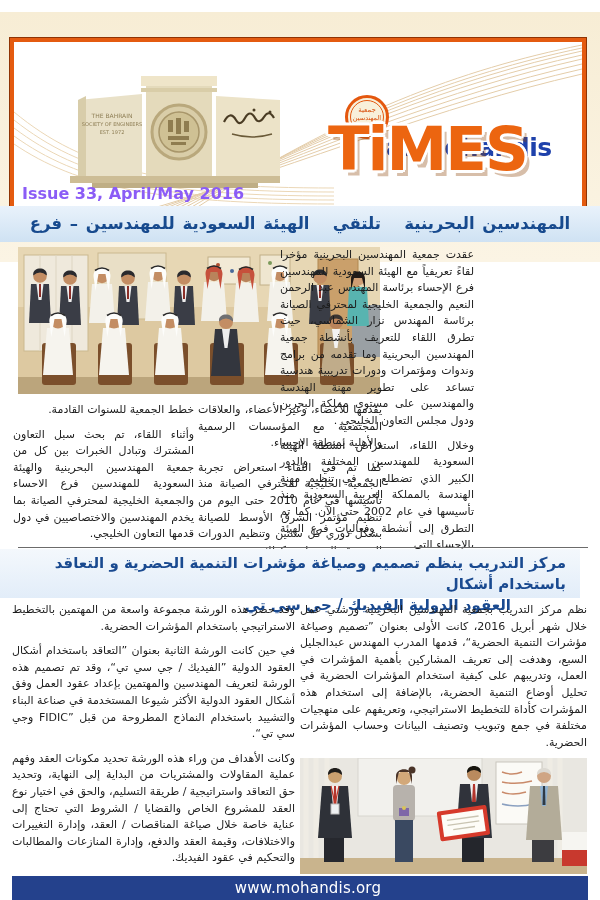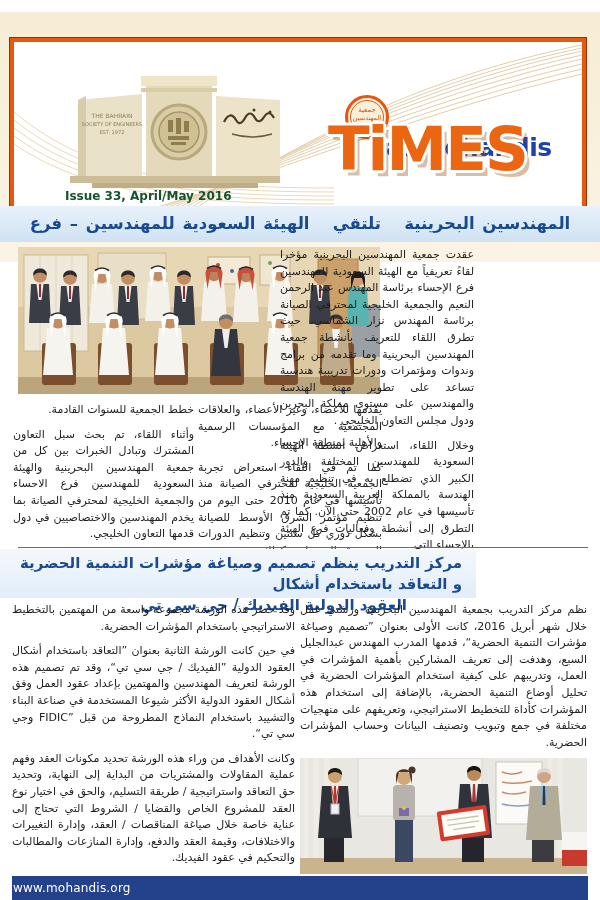--- a/index.html
+++ b/index.html
@@ -15,29 +15,29 @@
   .waves{left:0;top:0;width:568px;height:166px;}
   .monument{left:26px;top:6px;width:300px;height:152px;}
   .seal{left:330px;top:52px;width:46px;height:46px;}
   .brand-small{left:372px;top:62px;width:190px;font-size:25px;font-weight:800;
                color:#1e41ab;letter-spacing:-.5px;margin-top:29px;}
   .brand-large{left:314px;top:76px;font-size:61px;font-weight:900;color:#ec6510;
                letter-spacing:-2px;line-height:1;
                text-shadow:-2px -2px 0 #fff,2px -2px 0 #fff,-2px 2px 0 #fff,2px 2px 0 #fff,
                             0 -3px 0 #fff,0 3px 0 #fff,-3px 0 0 #fff,3px 0 0 #fff,
                             5px 6px 0 rgba(140,70,10,.35);}
-  .issue{left:8px;bottom:5px;font-size:12px;font-weight:700;color:#14532d;margin-left:43px;}
+  .issue{left:8px;bottom:5px;font-size:16px;font-weight:700;color:#8b5cf6;}
 
   
   .band1{left:0;top:206px;width:600px;height:36px;
          background:linear-gradient(#e9f2fb,#cfe2f3);}
   .band1 h1{margin:0;line-height:36px;text-align:center;direction:rtl;
             font-size:16.5px;font-weight:700;color:#174a8e;word-spacing:2px;}
   .divider{left:18px;top:547px;width:570px;height:0;border-top:1px solid #6b6b6b;}
-  .band2{left:0;top:549px;width:476px;height:49px;direction:rtl;
+  .band2{left:0;top:549px;width:580px;height:49px;direction:rtl;
          background:linear-gradient(#f4f8fc,#e2edf9);}
   .band2 h2{margin:0;padding:4px 14px 0 10px;font-size:15px;font-weight:700;
             color:#1a4a90;line-height:21px;text-align:right;}
   .band2 .hl2{display:block;padding-left:55px;padding-right:55px;}
 
   
   .acol{direction:rtl;text-align:justify;font-size:11px;line-height:16.6px;color:#1d1d1d;}
   .acol .para{margin:0 0 8px;}
   .acol .para:last-child{margin-bottom:0;}
   .article1{left:0;top:242px;width:488px;height:305px;}
@@ -45,22 +45,22 @@
   .a1c2{left:198px;top:160px;width:184px;}
   .a1c3{left:13px;top:160px;width:181px;}
   .photo1{left:18px;top:5px;width:362px;height:147px;}
   .article2{left:0;top:600px;width:600px;height:276px;}
   .a2c1{right:13px;top:2px;width:287px;}
   .a2c2{left:12px;top:2px;width:283px;}
   .photo2{right:13px;top:158px;width:287px;height:116px;}
 
   
   .footer{left:12px;top:876px;width:576px;height:24px;background:#24418c;}
-  .footer span{display:block;padding-left:1px;line-height:24px;color:#fff;
-               font-size:12px;letter-spacing:.2px;}
+  .footer span{display:block;padding-left:16px;line-height:24px;color:#fff;
+               font-size:15px;letter-spacing:.2px;text-align:center;}
 </style>
 </head>
 <body>
 
 <header class="abs masthead">
   <div class="abs masthead-box">
 
     <svg class="abs waves" viewBox="0 0 568 166">
       <g stroke="#ddc094" fill="none" stroke-width="1" opacity=".8">
         <path d="M140,166 C300,118 420,66 568,32"></path>

